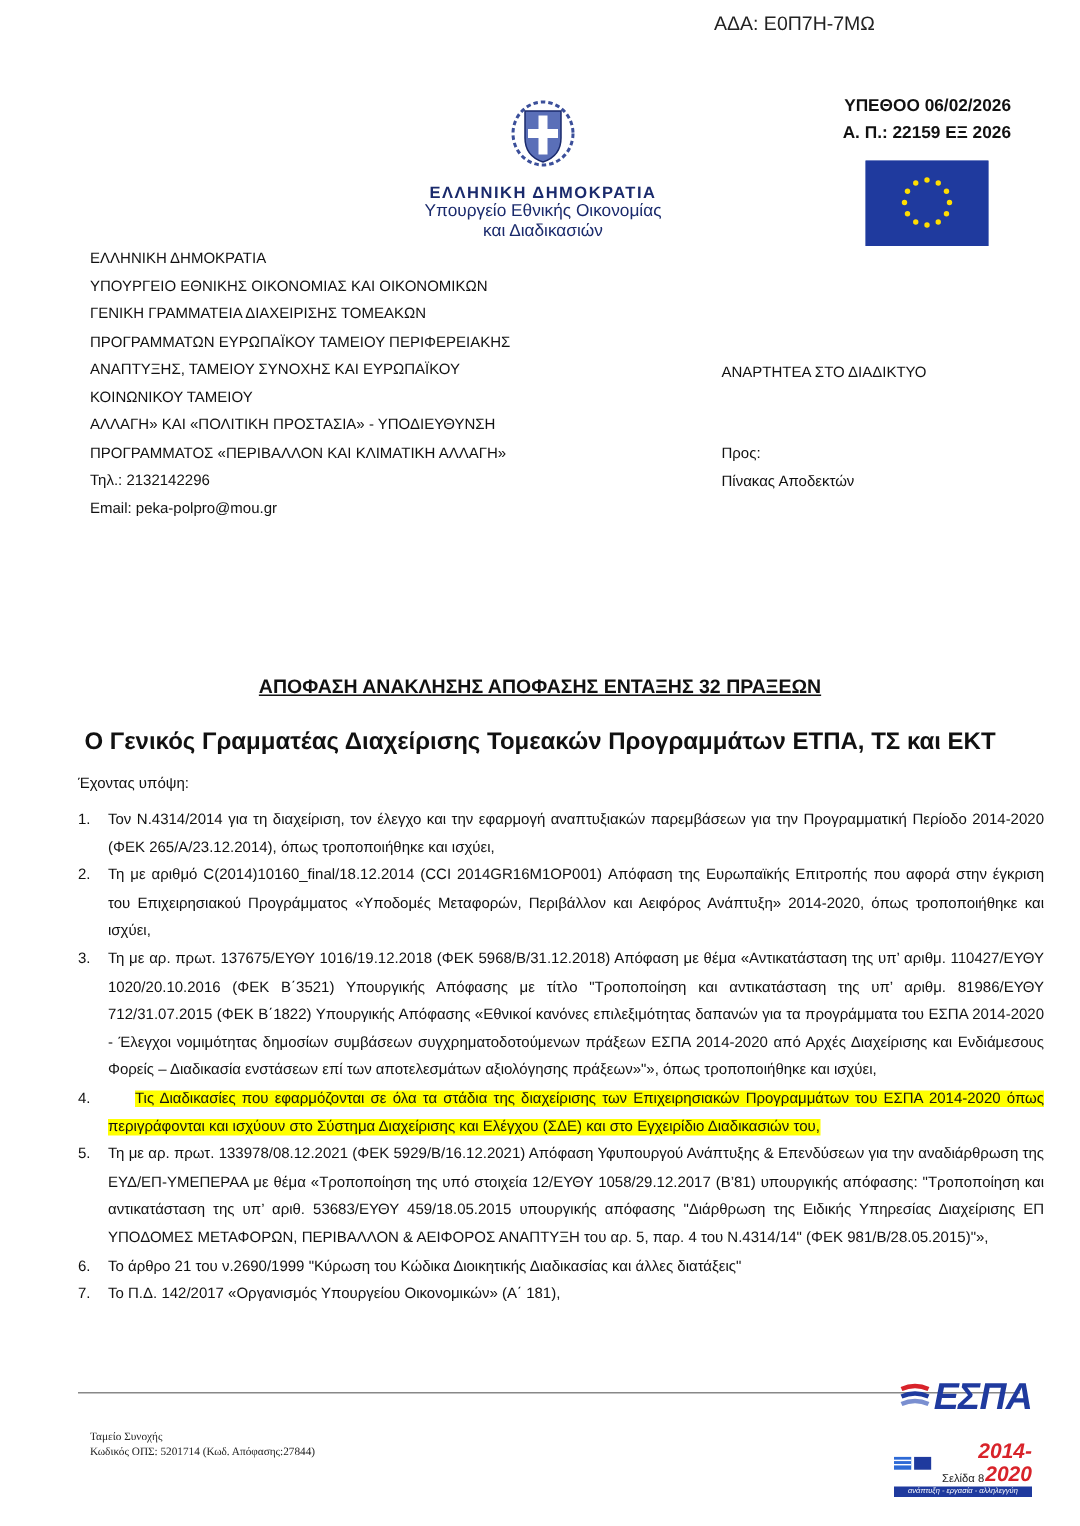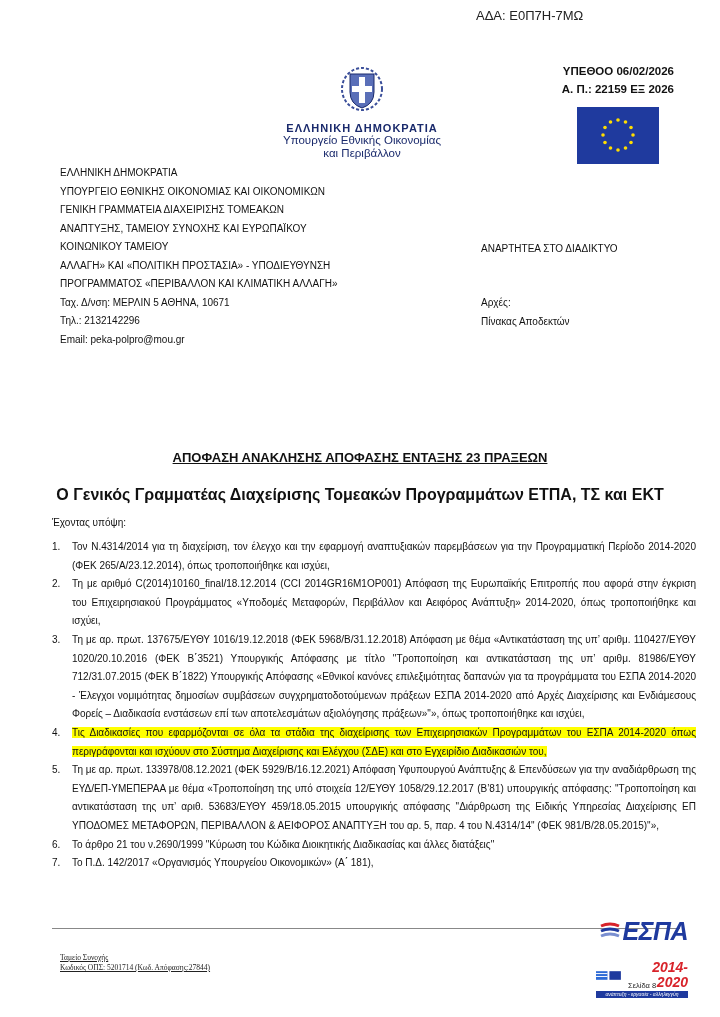--- a/index.html
+++ b/index.html
@@ -22,24 +22,24 @@
     .right-col .to { line-height: 18.5px; }
 
     .title { position: absolute; left: 0; width: 720px; top: 450px; text-align: center; font-weight: bold; font-size: 13px; text-decoration: underline; }
     .subtitle { position: absolute; left: 0; width: 720px; top: 486px; text-align: center; font-weight: bold; font-size: 16px; }
 
     .considering { position: absolute; left: 52px; top: 517px; font-size: 10px; }
     .items { position: absolute; left: 52px; top: 538px; width: 644px; font-size: 10px; line-height: 18.6px; list-style: none; }
     .items li { display: flex; }
     .items .num { width: 20px; flex: none; }
     .items .txt { flex: 1; text-align: justify; }
-    .hl { background: #ffff00; }
+    .hl { background: #ffff00; margin-left: 18px; }
 
     .footer-rule { position: absolute; left: 52px; top: 928px; width: 628px; height: 1px; background: #888; }
-    .footer-left { position: absolute; left: 60px; top: 953px; font-family: "Liberation Serif", serif; font-size: 7.5px; line-height: 10px; color: #222; text-decoration: underline; }
+    .footer-left { position: absolute; left: 60px; top: 953px; font-family: "Liberation Serif", serif; font-size: 7.5px; line-height: 10px; color: #222; }
     .espa { position: absolute; left: 596px; top: 918px; width: 92px; font-style: italic; }
     .espa-word { font-weight: bold; font-size: 25px; color: #1f3a9e; text-align: right; line-height: 26px; letter-spacing: -0.5px; }
     .espa-years { font-weight: bold; font-size: 14px; color: #d8232a; text-align: right; line-height: 15px; }
     .espa-bar { background: #1f3a9e; color: #fff; font-size: 5px; text-align: center; line-height: 7px; margin-top: 1px; }
     .page-no { position: absolute; left: 628px; top: 981px; font-size: 7.5px; color: #222; }
   </style>
 </head>
 <body>
 
 <div class="ada">ΑΔΑ: Ε0Π7Η-7ΜΩ</div>
@@ -51,21 +51,21 @@
 
 <div class="emblem-block">
   <svg class="emblem" viewBox="0 0 44 46">
     <ellipse cx="22" cy="23" rx="20" ry="21" fill="none" stroke="#3b4f9a" stroke-width="2" stroke-dasharray="3 2"></ellipse>
     <path d="M10 8 L34 8 L34 26 Q34 38 22 42 Q10 38 10 26 Z" fill="#5a6fb8" stroke="#1a2a6c" stroke-width="1"></path>
     <rect x="19" y="11" width="6" height="26" fill="#fff"></rect>
     <rect x="12" y="20" width="20" height="6" fill="#fff"></rect>
   </svg>
   <div class="rep-title">ΕΛΛΗΝΙΚΗ ΔΗΜΟΚΡΑΤΙΑ</div>
   <div class="ministry">Υπουργείο Εθνικής Οικονομίας</div>
-  <div class="ministry">και Περιβάλλον</div>
+  <div class="ministry">και Διαδικασιών</div>
 </div>
 
 <svg class="eu-flag" viewBox="0 0 82 57">
   <rect width="82" height="57" fill="#1f3a9e"></rect>
   <g fill="#ffdd00">
     <circle cx="41" cy="13" r="1.8"></circle>
       <circle cx="48.5" cy="15" r="1.8"></circle>
       <circle cx="54" cy="20.5" r="1.8"></circle>
     <circle cx="56" cy="28" r="1.8"></circle>
       <circle cx="54" cy="35.5" r="1.8"></circle>
@@ -76,36 +76,36 @@
     <circle cx="26" cy="28" r="1.8"></circle>
       <circle cx="28" cy="20.5" r="1.8"></circle>
       <circle cx="33.5" cy="15" r="1.8"></circle>
   </g>
 </svg>
 
 <div class="sender">
   <div>ΕΛΛΗΝΙΚΗ ΔΗΜΟΚΡΑΤΙΑ</div>
   <div>ΥΠΟΥΡΓΕΙΟ ΕΘΝΙΚΗΣ ΟΙΚΟΝΟΜΙΑΣ ΚΑΙ ΟΙΚΟΝΟΜΙΚΩΝ</div>
   <div>ΓΕΝΙΚΗ  ΓΡΑΜΜΑΤΕΙΑ ΔΙΑΧΕΙΡΙΣΗΣ ΤΟΜΕΑΚΩΝ</div>
+  <div>ΠΡΟΓΡΑΜΜΑΤΩΝ ΕΥΡΩΠΑΪΚΟΥ ΤΑΜΕΙΟΥ ΠΕΡΙΦΕΡΕΙΑΚΗΣ</div>
   <div>ΑΝΑΠΤΥΞΗΣ, ΤΑΜΕΙΟΥ ΣΥΝΟΧΗΣ ΚΑΙ ΕΥΡΩΠΑΪΚΟΥ</div>
   <div>ΚΟΙΝΩΝΙΚΟΥ ΤΑΜΕΙΟΥ</div>
   <div>ΑΛΛΑΓΗ» ΚΑΙ «ΠΟΛΙΤΙΚΗ ΠΡΟΣΤΑΣΙΑ» - ΥΠΟΔΙΕΥΘΥΝΣΗ</div>
   <div>ΠΡΟΓΡΑΜΜΑΤΟΣ «ΠΕΡΙΒΑΛΛΟΝ ΚΑΙ ΚΛΙΜΑΤΙΚΗ ΑΛΛΑΓΗ»</div>
-  <div>Ταχ. Δ/νση: ΜΕΡΛΙΝ 5 ΑΘΗΝΑ, 10671</div>
   <div>Τηλ.: 2132142296</div>
   <div>Email: peka-polpro@mou.gr</div>
 </div>
 
 <div class="right-col">
   <div class="publish">ΑΝΑΡΤΗΤΕΑ ΣΤΟ ΔΙΑΔΙΚΤΥΟ</div>
-  <div class="to">Αρχές:</div>
+  <div class="to">Προς:</div>
   <div class="to">Πίνακας Αποδεκτών</div>
 </div>
 
-<div class="title">ΑΠΟΦΑΣΗ ΑΝΑΚΛΗΣΗΣ ΑΠΟΦΑΣΗΣ ΕΝΤΑΞΗΣ 23 ΠΡΑΞΕΩΝ</div>
+<div class="title">ΑΠΟΦΑΣΗ ΑΝΑΚΛΗΣΗΣ ΑΠΟΦΑΣΗΣ ΕΝΤΑΞΗΣ 32 ΠΡΑΞΕΩΝ</div>
 <div class="subtitle">Ο Γενικός Γραμματέας Διαχείρισης Τομεακών Προγραμμάτων ΕΤΠΑ, ΤΣ και ΕΚΤ</div>
 
 <div class="considering">Έχοντας υπόψη:</div>
 
 <ul class="items">
   <li>
     <span class="num">1.</span>
     <span class="txt">Τον Ν.4314/2014 για τη διαχείριση, τον έλεγχο και την εφαρμογή αναπτυξιακών παρεμβάσεων για την Προγραμματική Περίοδο 2014-2020 (ΦΕΚ 265/Α/23.12.2014), όπως τροποποιήθηκε και ισχύει,</span>
   </li>
   <li>

